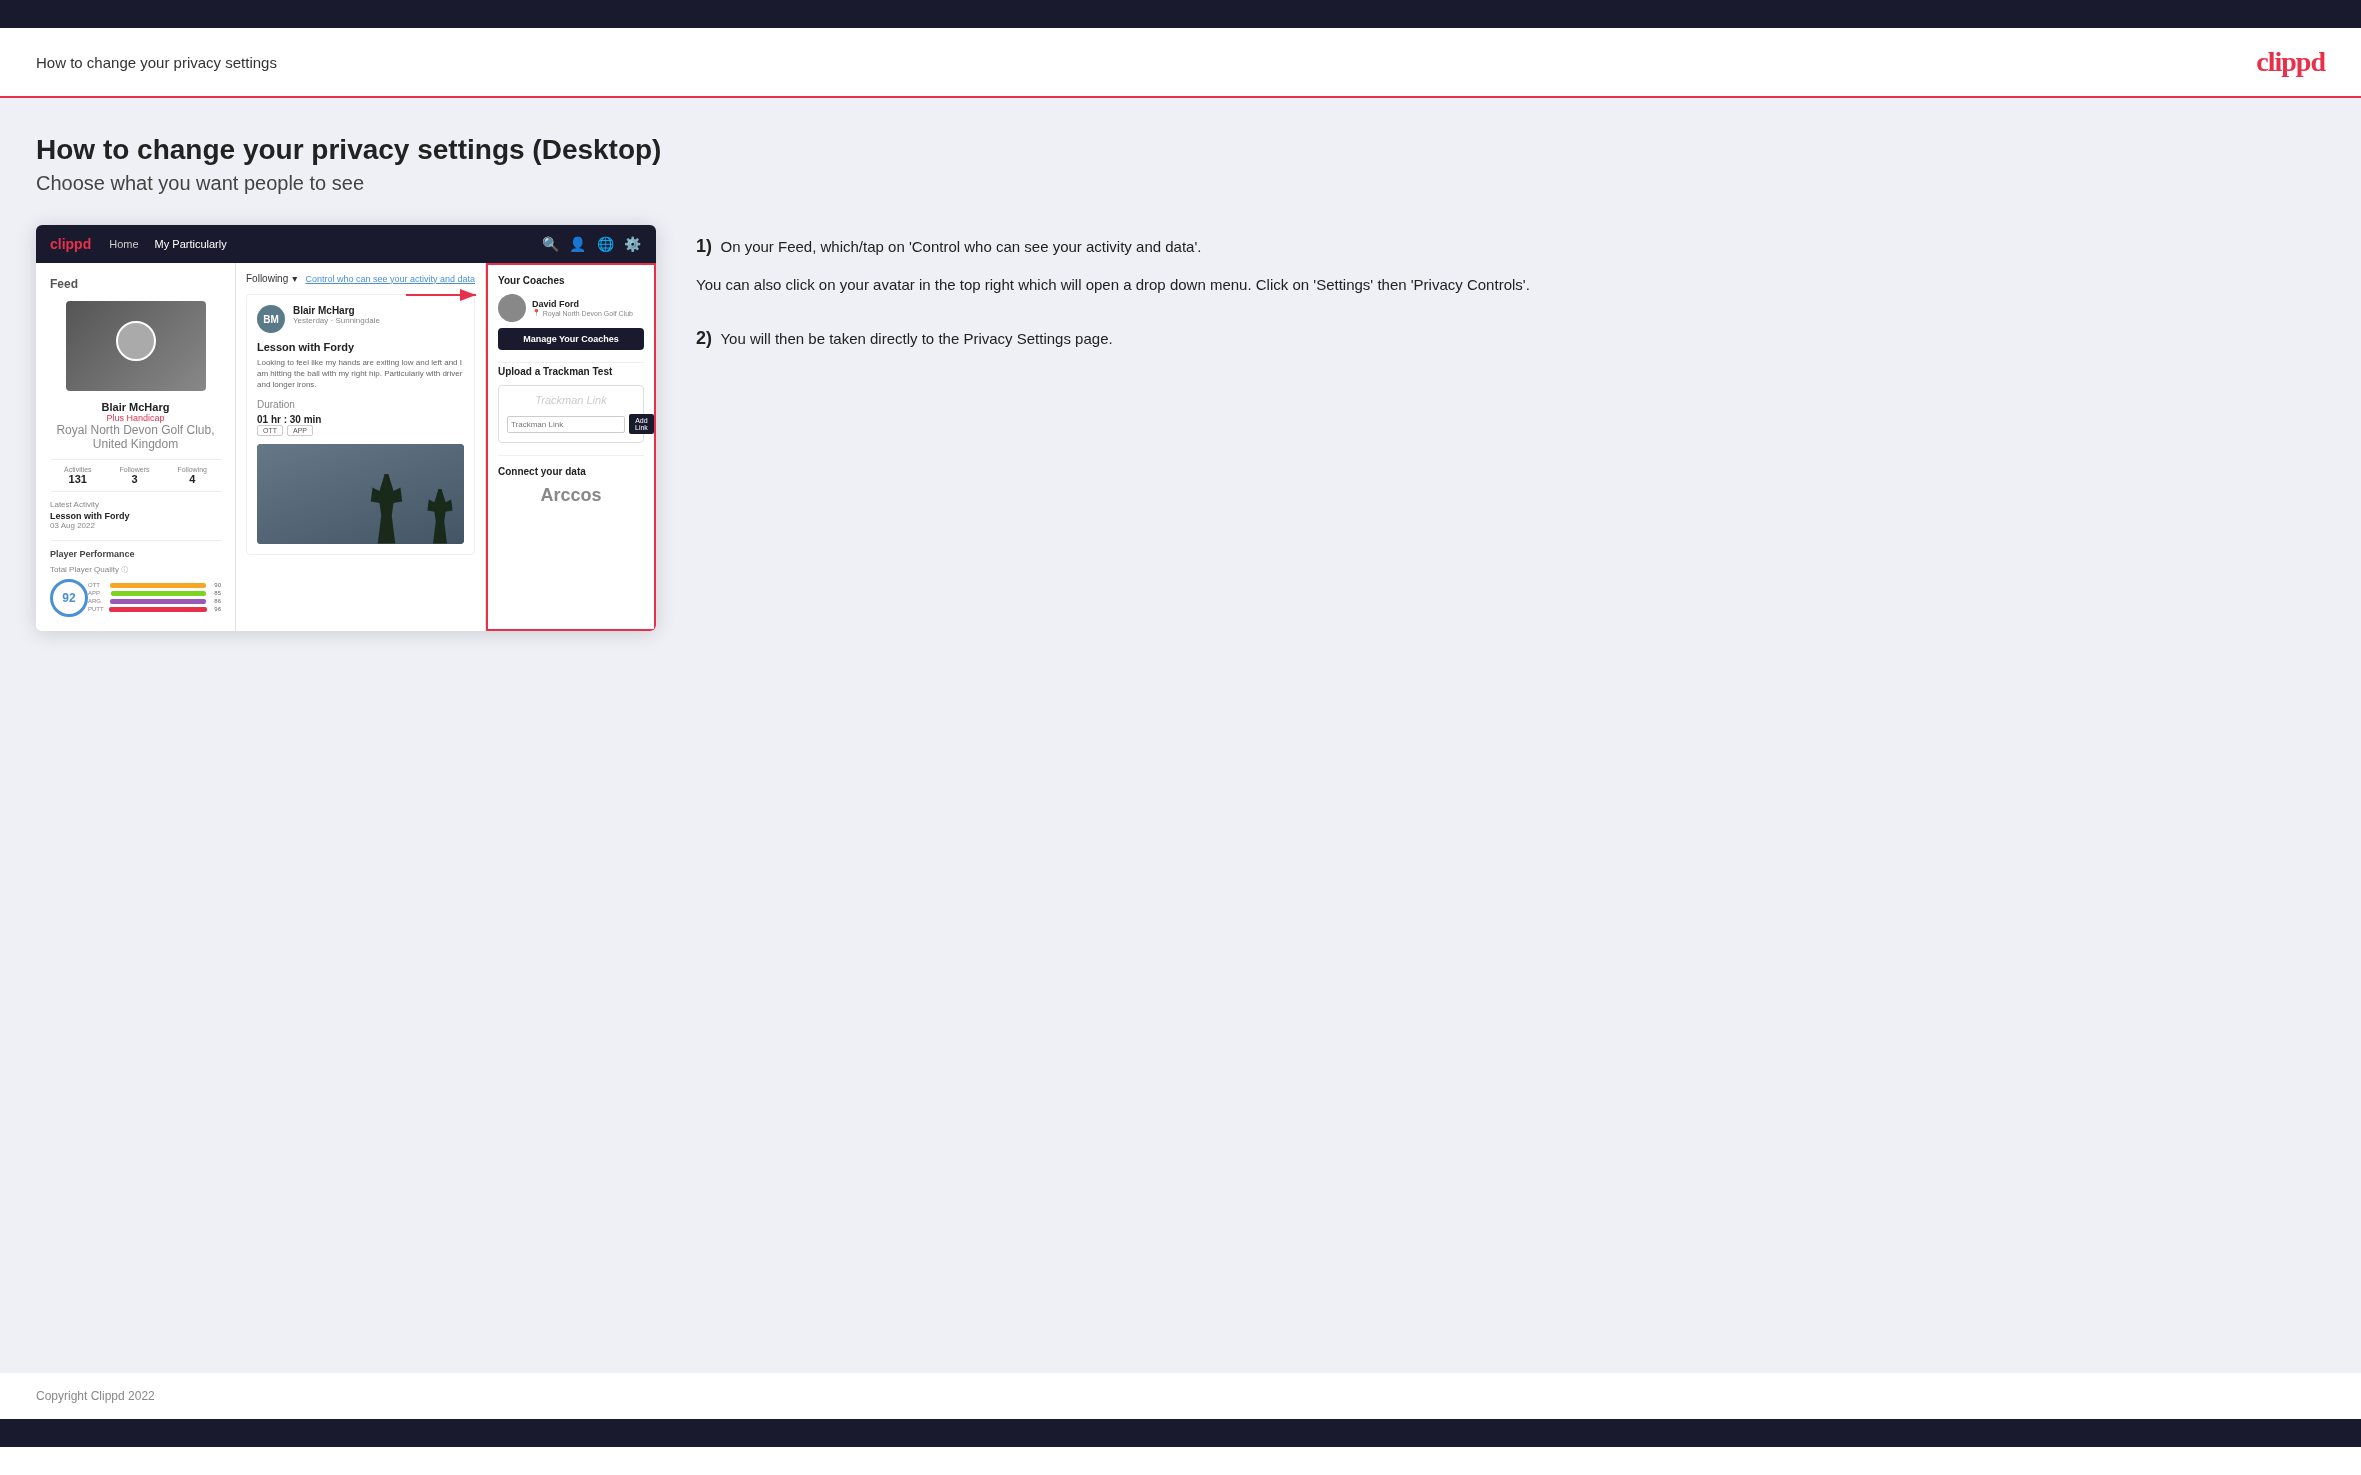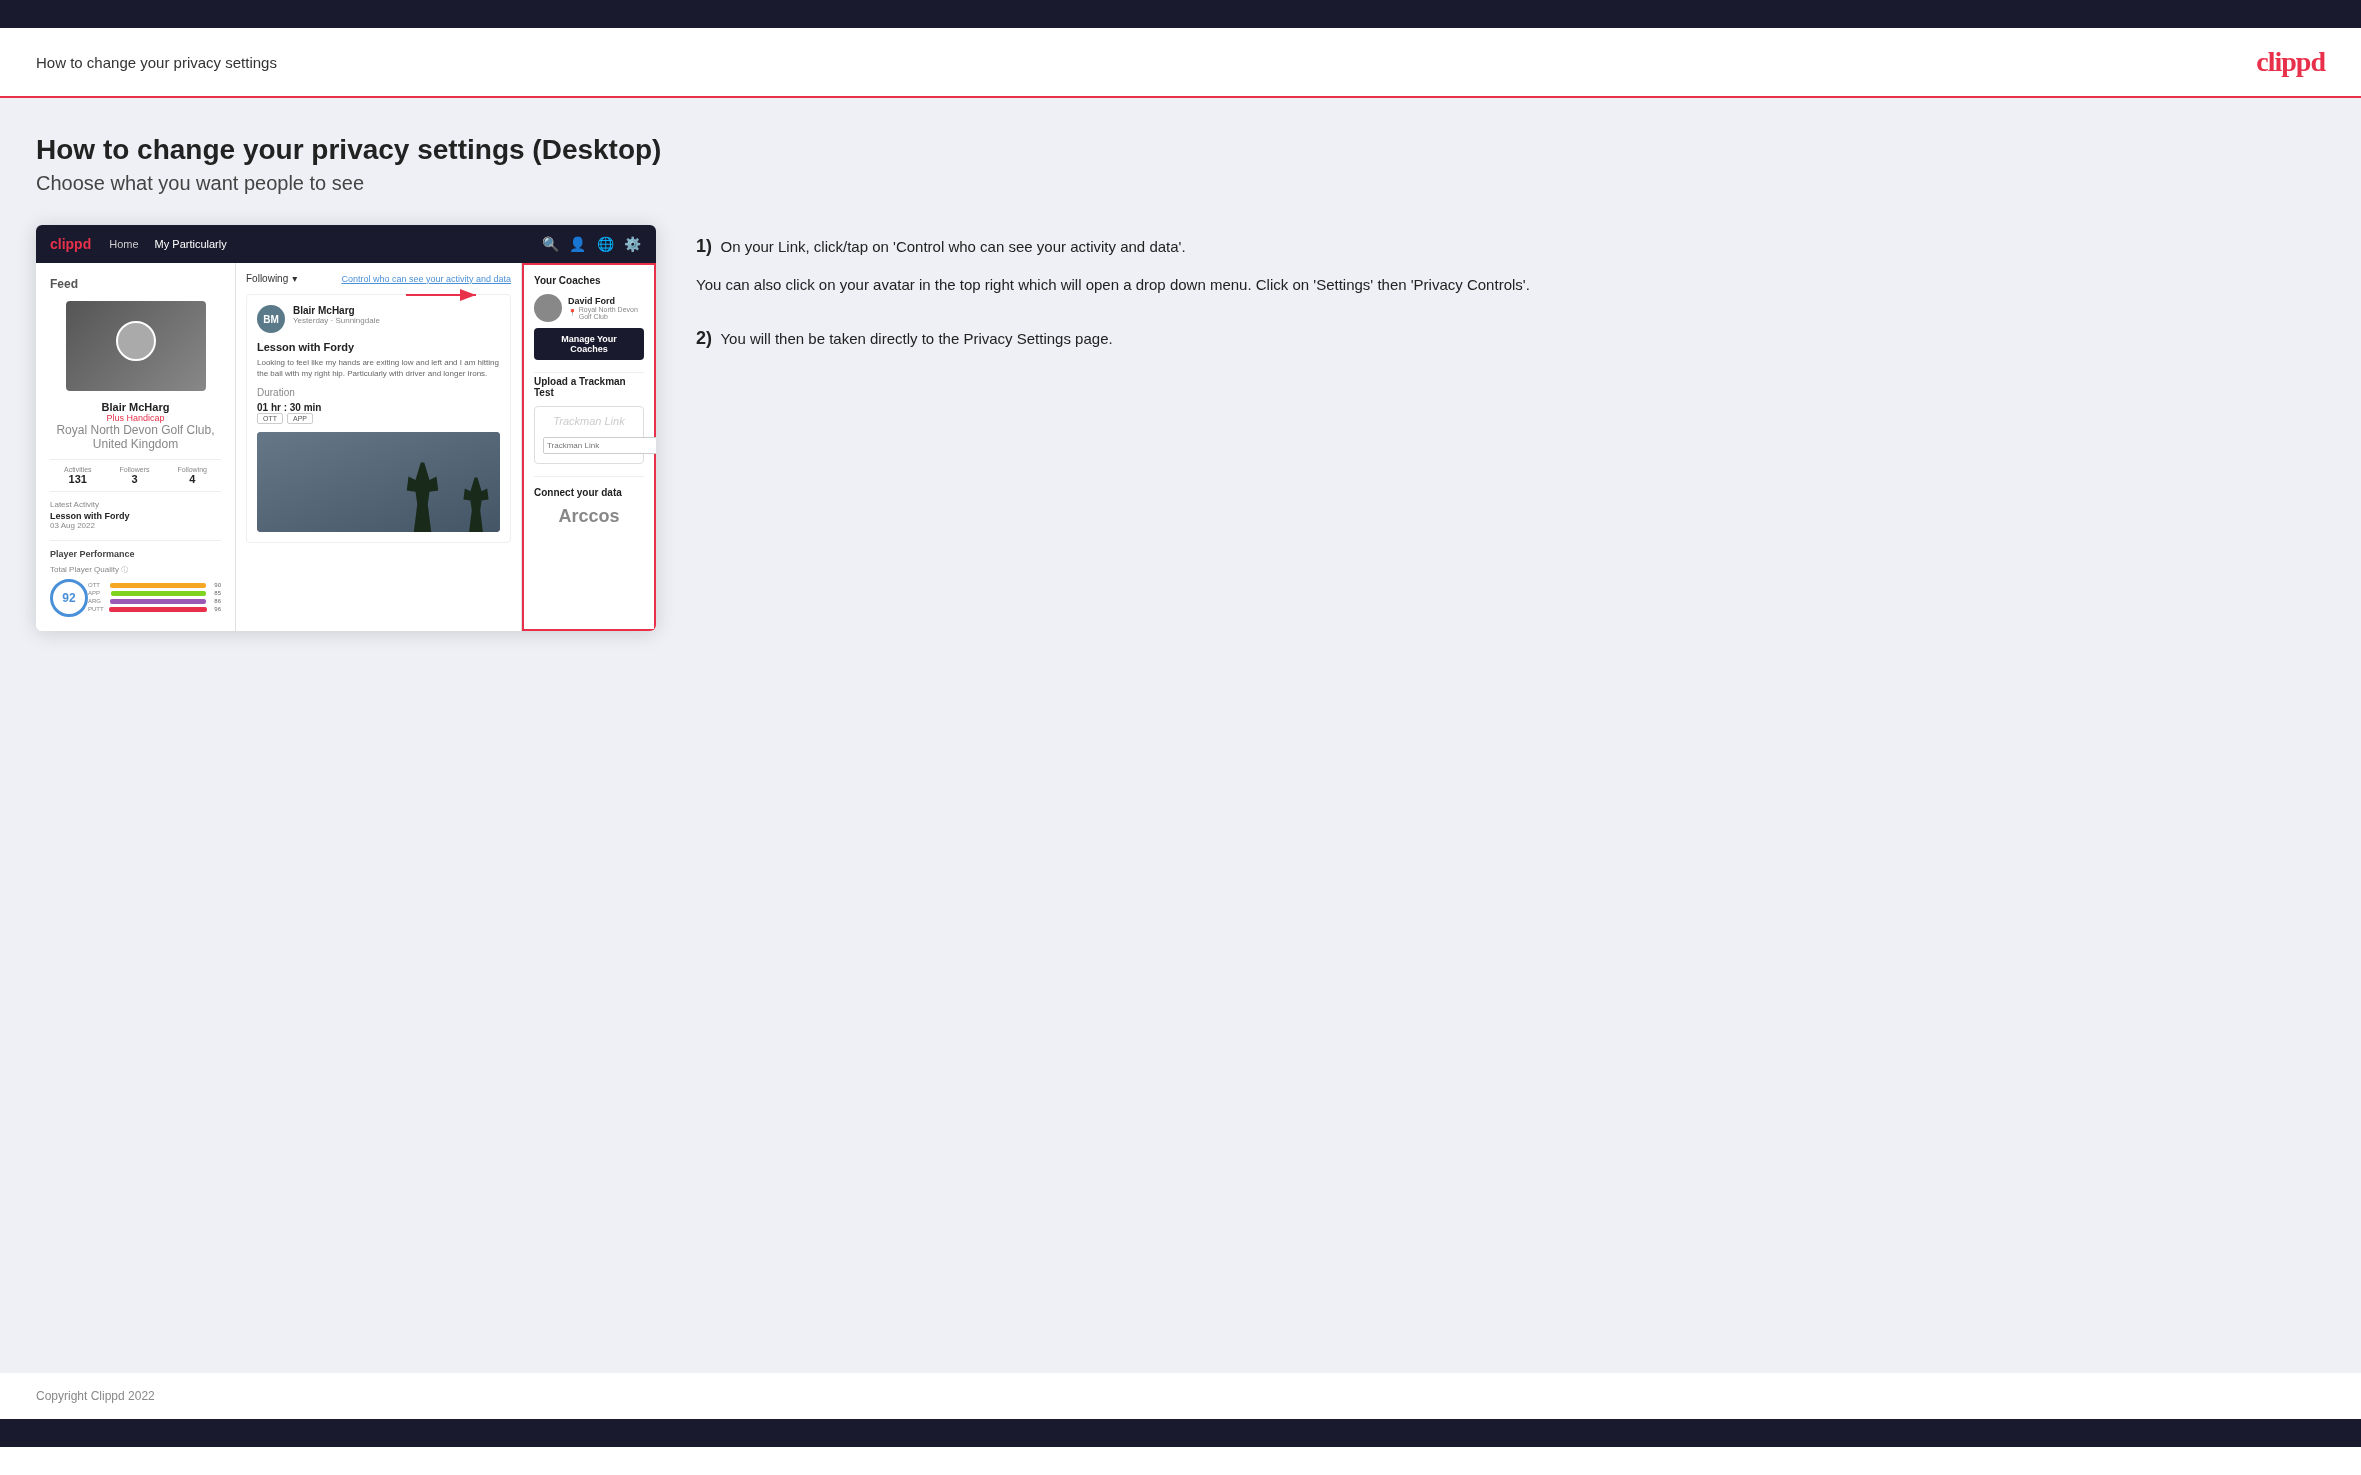--- a/index.html
+++ b/index.html
@@ -81,21 +81,21 @@
     .post-date { font-size: 8px; color: #888; }
     .post-title { font-size: 11px; font-weight: bold; color: #222; margin-bottom: 4px; }
     .post-desc { font-size: 8px; color: #666; margin-bottom: 8px; line-height: 1.4; }
     .post-duration { font-size: 10px; color: #888; margin-bottom: 4px; }
     .post-duration-value { font-size: 10px; font-weight: bold; color: #222; }
     .post-tags { display: flex; gap: 4px; margin-bottom: 8px; }
     .tag { font-size: 7px; border: 1px solid #ccc; padding: 1px 5px; border-radius: 2px; color: #555; }
     .post-image { width: 100%; height: 100px; background: linear-gradient(135deg, #778, #556); border-radius: 4px; overflow: hidden; position: relative; }
 
     
-    .app-right-panel { width: 134px; padding: 10px; background: #fff; }
+    .app-right-panel { width: 170px; padding: 10px; background: #fff; }
     .panel-section { margin-bottom: 12px; }
     .panel-title { font-size: 10px; font-weight: bold; color: #222; margin-bottom: 8px; }
     .coach-item { display: flex; align-items: center; gap: 6px; margin-bottom: 6px; }
     .coach-avatar { width: 28px; height: 28px; background: #888; border-radius: 50%; flex-shrink: 0; }
     .coach-info { }
     .coach-name { font-size: 9px; font-weight: bold; color: #222; }
     .coach-club { font-size: 7px; color: #888; display: flex; align-items: center; gap: 2px; }
     .manage-coaches-btn { background: #1a1a2e; color: #fff; border: none; border-radius: 4px; padding: 6px 8px; font-size: 9px; width: 100%; cursor: pointer; font-weight: bold; }
 
     .trackman-section { border-top: 1px solid #eee; padding-top: 3px; }
@@ -284,21 +284,21 @@
           </marker>
         </defs>
       </svg>
 
     </div>
 
     <div class="instructions">
       <div class="instruction-block">
         <p>
           <span class="instruction-number">1)</span>
-          <span class="instruction-text"> On your Link, click/tap on 'Control who can see your activity and data'.</span>
+          <span class="instruction-text"> On your Feed, which/tap on 'Control who can see your activity and data'.</span>
         </p>
         <p class="instruction-para">You can also click on your avatar in the top right which will open a drop down menu. Click on 'Settings' then 'Privacy Controls'.</p>
       </div>
       <div class="instruction-block">
         <p>
           <span class="instruction-number">2)</span>
           <span class="instruction-text"> You will then be taken directly to the Privacy Settings page.</span>
         </p>
       </div>
     </div>

